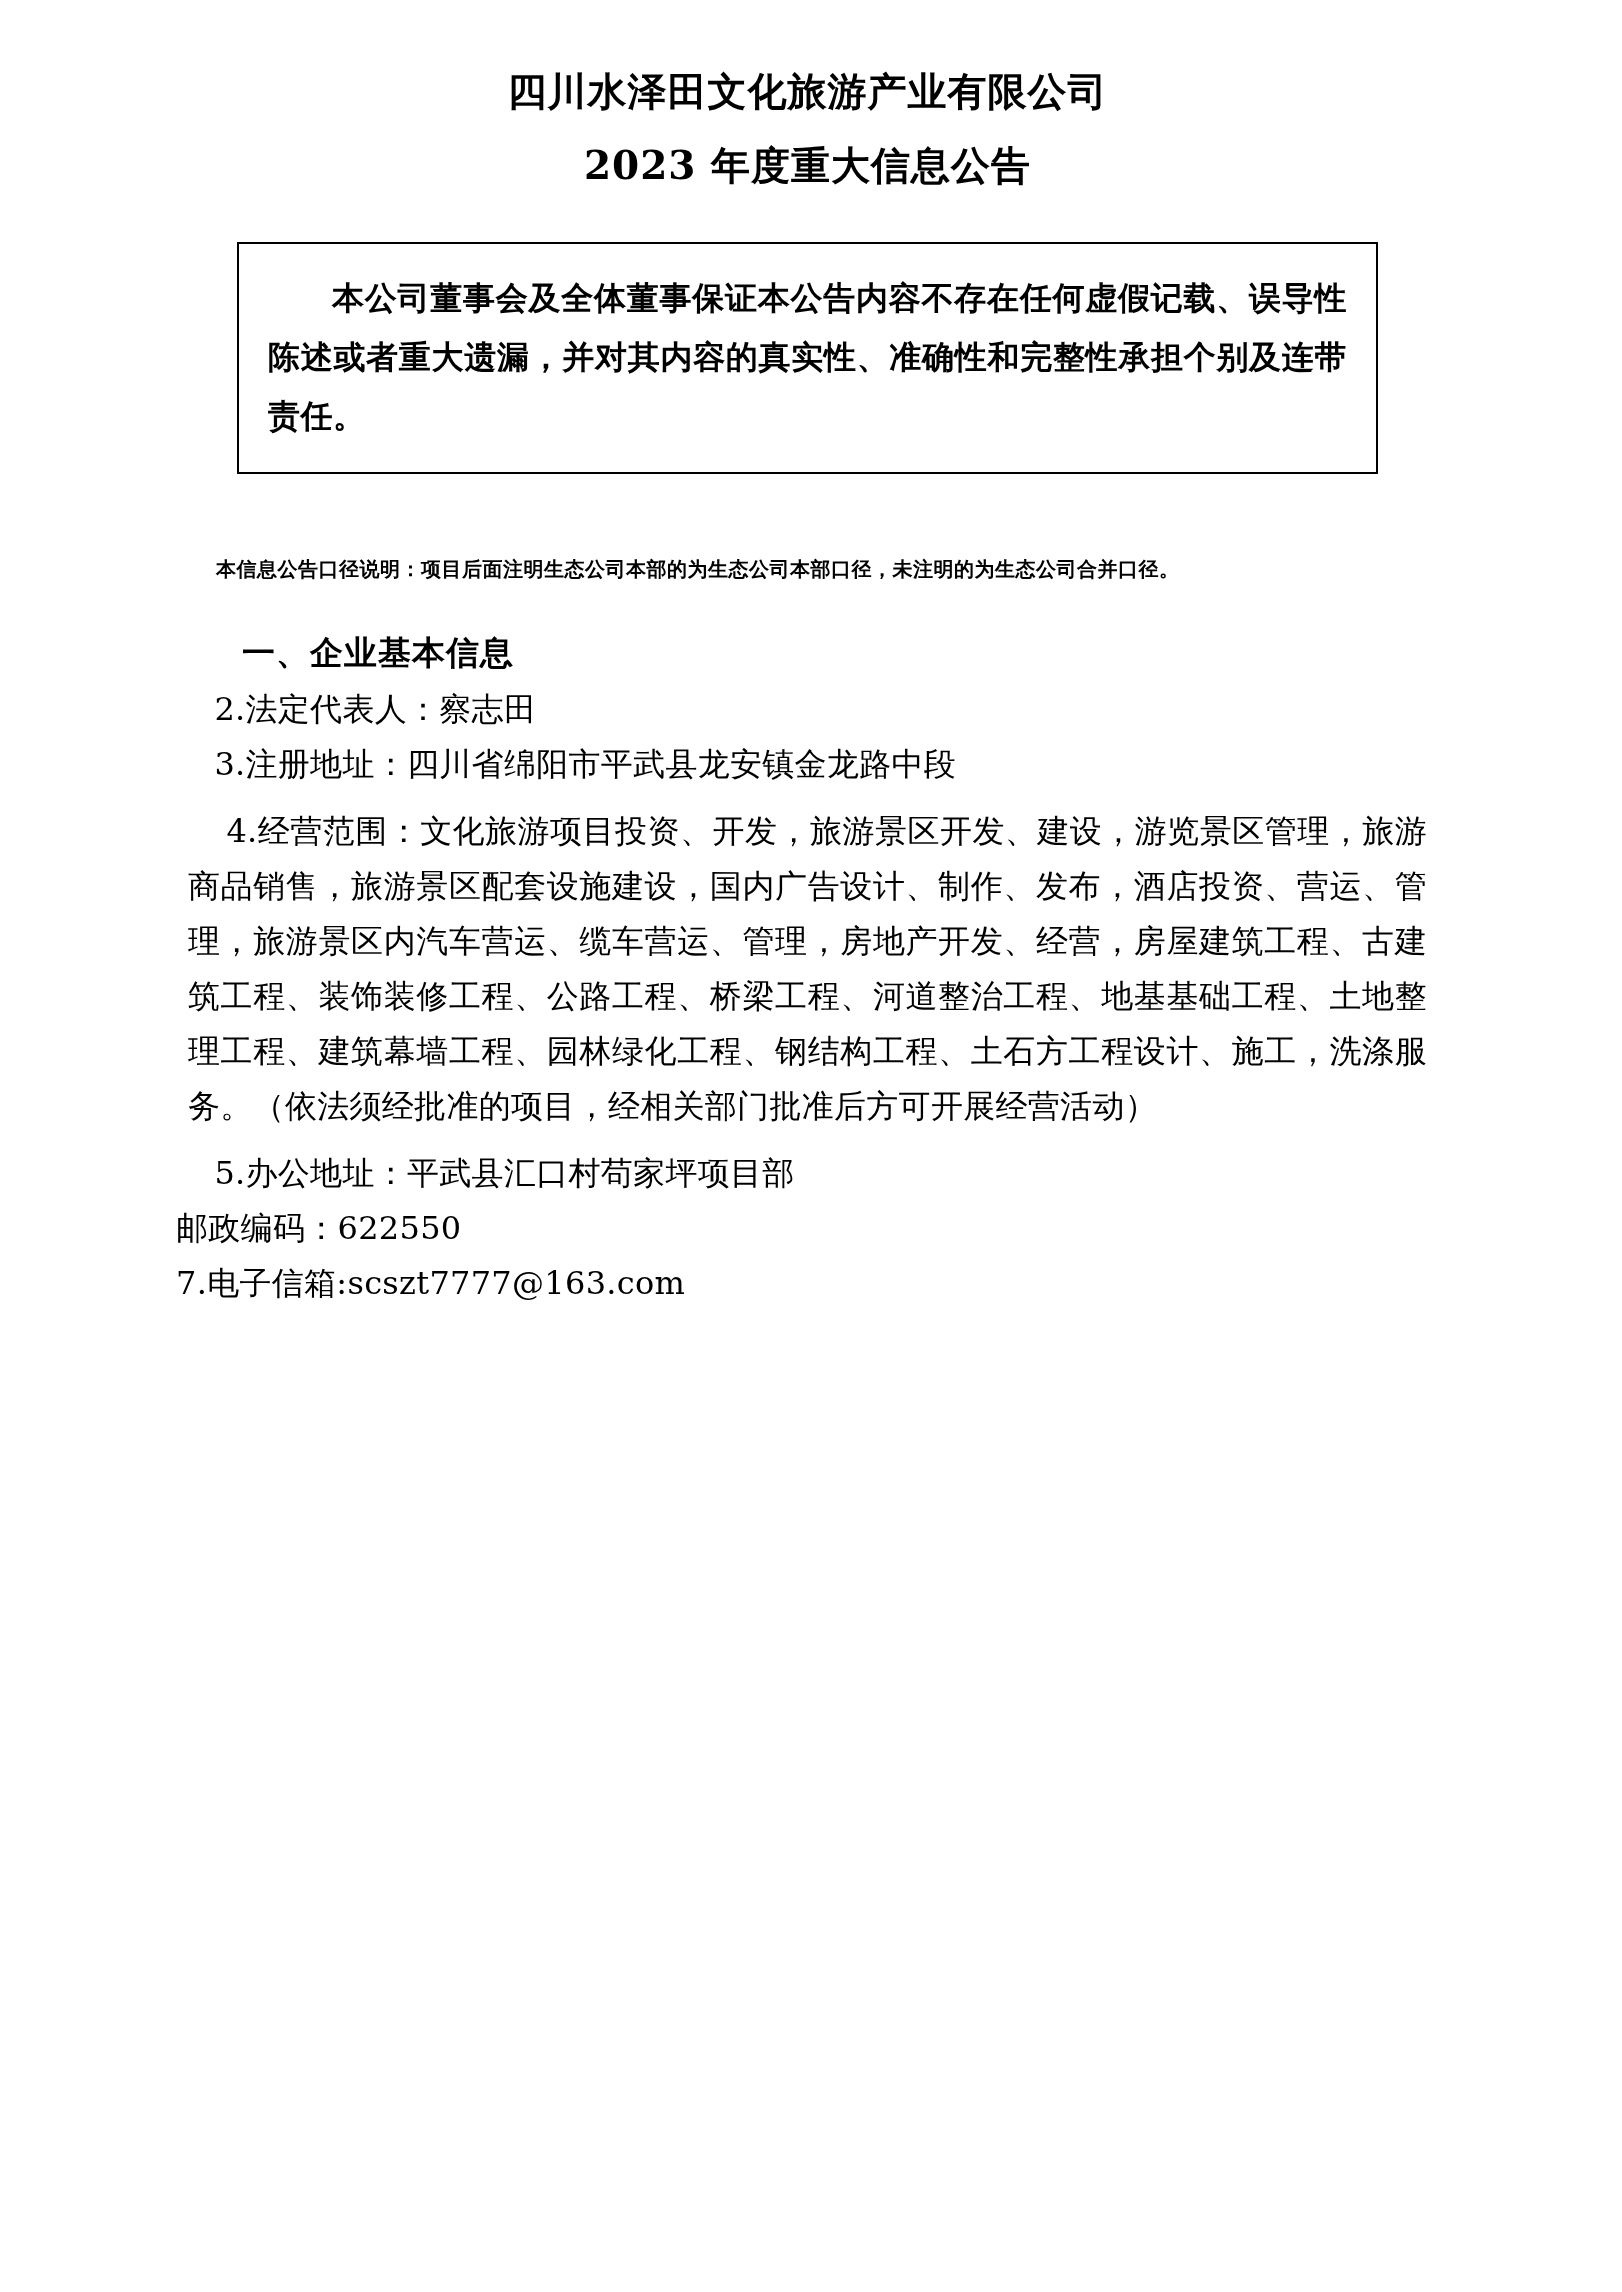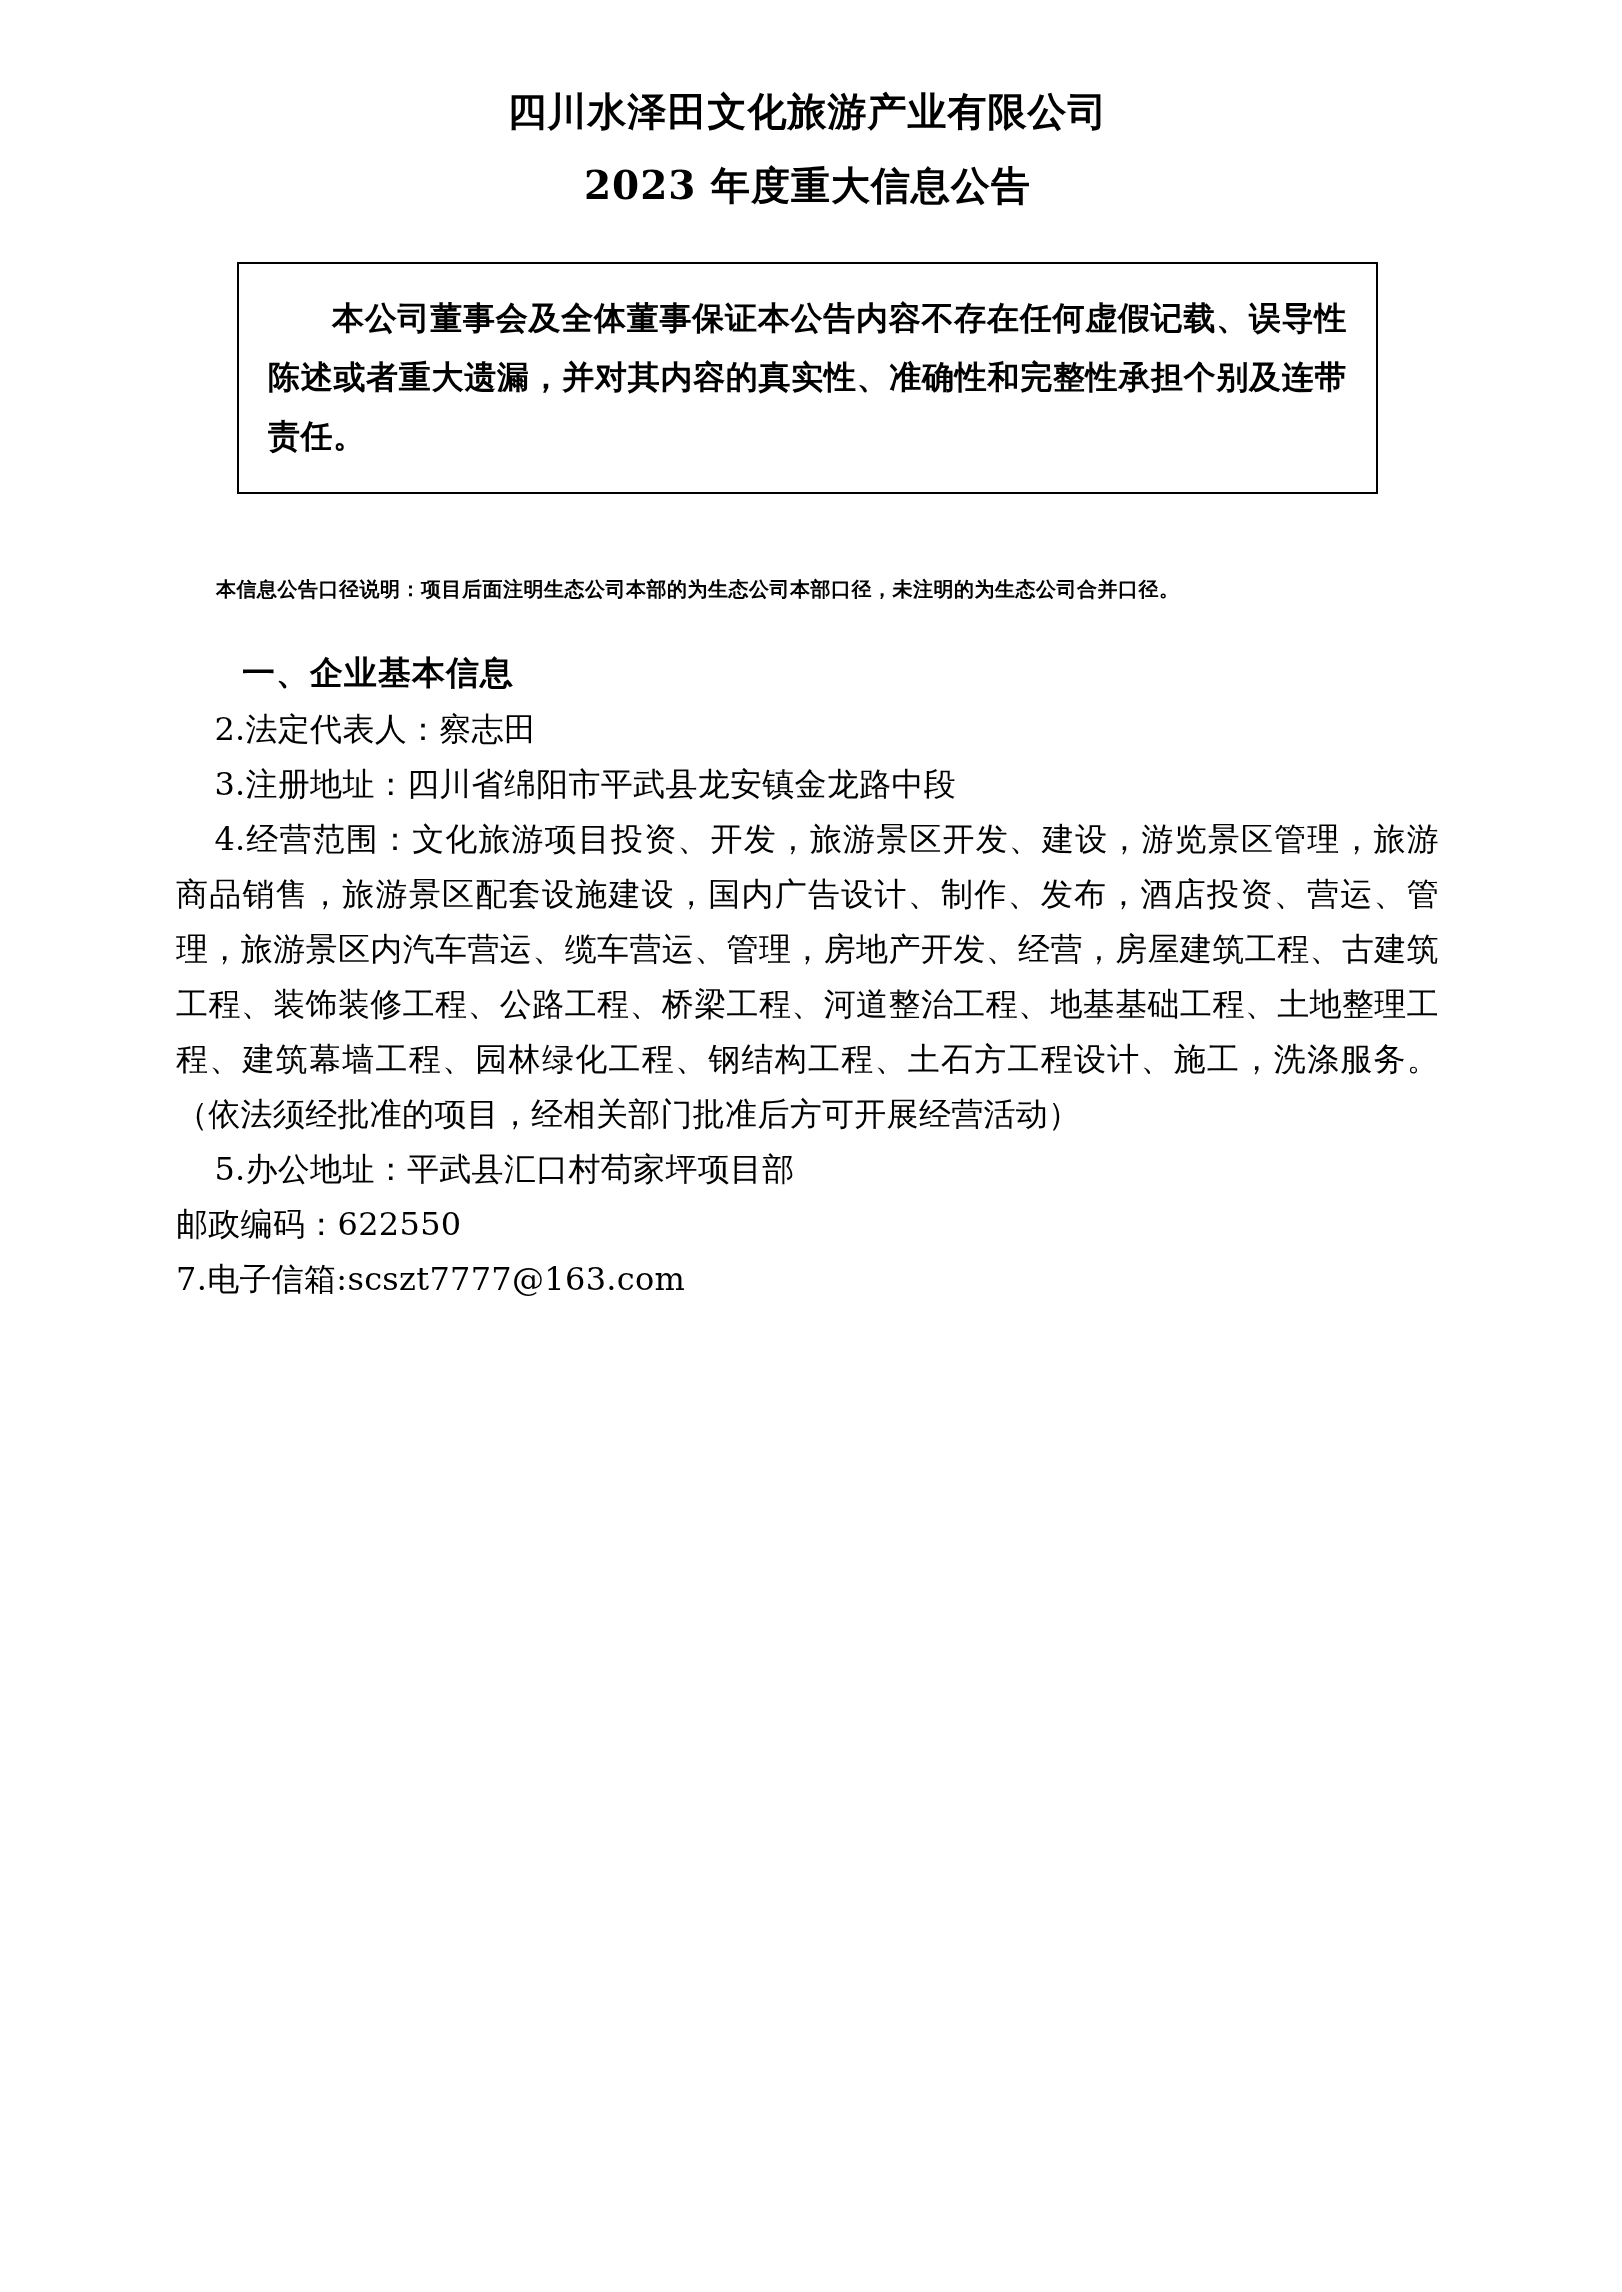--- a/index.html
+++ b/index.html
@@ -10,21 +10,21 @@
   body {
     width: 1622px;
     min-height: 2293px;
     font-family: "DejaVu Serif", "Liberation Serif", serif;
     color: #000000;
   }
   .page {
     width: 1615px;
     min-height: 2293px;
     box-sizing: border-box;
-    padding: 81px 176px 118px 176px;
+    padding: 61px 176px 118px 176px;
     position: relative;
   }
   .doc-title {
     text-align: center;
     font-size: 39px;
     font-weight: bold;
     letter-spacing: 1px;
     line-height: 1.55;
     margin: 0;
   }
@@ -75,21 +75,21 @@
     text-align: justify;
     letter-spacing: 0.3px;
   }
   .indent-1 {
     text-indent: 1.2em;
   }
   .indent-0 {
     text-indent: 0;
   }
   .scope-body {
-    margin: 0;
+    margin: 12px;
     font-size: 32px;
     line-height: 1.72;
     text-align: justify;
     text-indent: 1.2em;
     letter-spacing: 0.3px;
   }
   .mono-ish {
     font-family: "DejaVu Serif", "Liberation Serif", serif;
   }
 </style>

